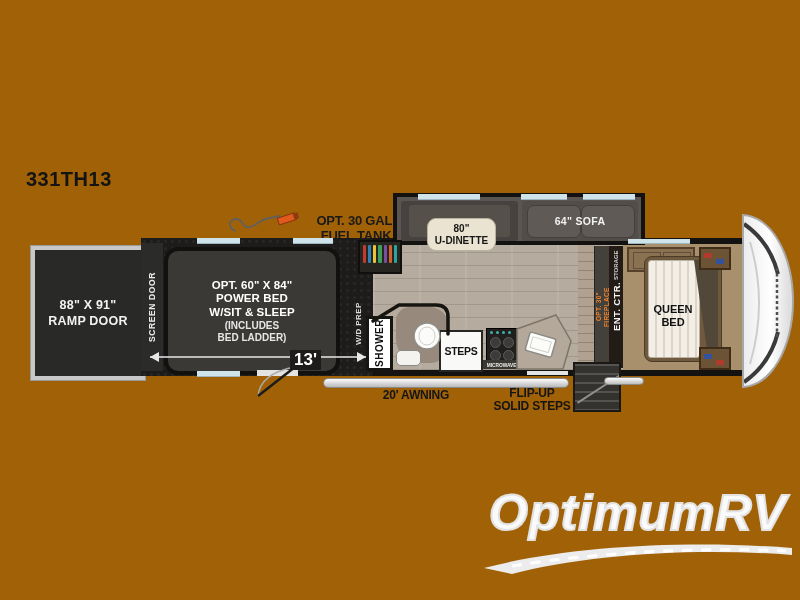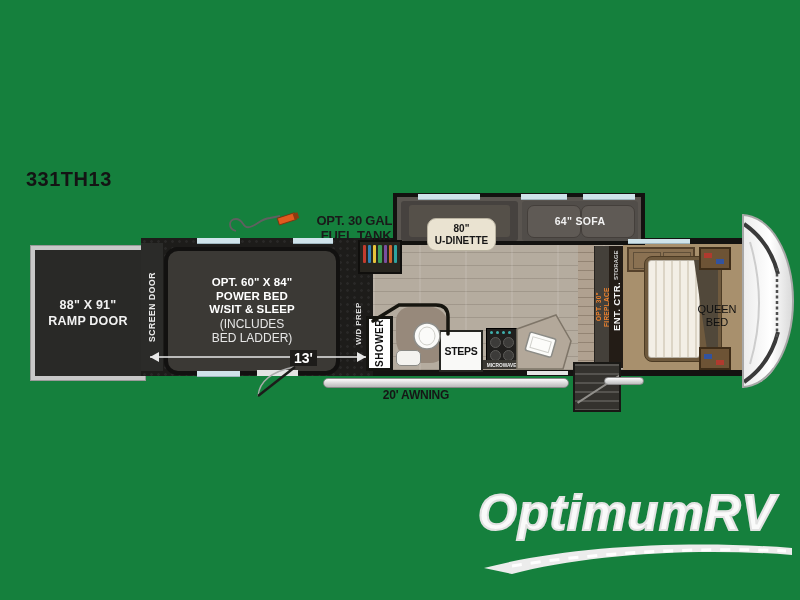--- a/index.html
+++ b/index.html
@@ -1,39 +1,39 @@
 <!DOCTYPE html>
 <html><head>
 <meta charset="utf-8">
 <style>
   html,body{margin:0;padding:0;background:#fff;}
-  #stage{position:relative;width:800px;height:600px;background:#15803d;overflow:hidden;
+  #stage{position:relative;width:800px;height:600px;background:#a16207;overflow:hidden;
          font-family:"Liberation Sans",sans-serif;}
   .abs{position:absolute;}
   .ml{white-space:pre-line;}
   .ctr{display:flex;align-items:center;justify-content:center;text-align:center;}
   .vtext{writing-mode:vertical-rl;transform:rotate(180deg);display:flex;align-items:center;justify-content:center;}
 
   
   .title{left:26px;top:168px;font-size:20px;font-weight:600;color:#141414;letter-spacing:.5px;}
 
   
   .ramp{left:31px;top:246px;width:106px;height:126px;background:#292927;border:4px solid #c8c8c8;outline:1px solid #9a9a9a;}
   .ramp .lbl{width:100%;height:100%;color:#f2f2f2;font-size:12.5px;font-weight:700;line-height:1.3;letter-spacing:.2px;}
 
   
   .garage{left:141px;top:238px;width:232px;height:138px;background:#1d1c1a;
           background-image:radial-gradient(rgba(255,255,255,.055) 1px,transparent 1.6px);background-size:7px 7px;}
   .screen-door{left:141px;top:243px;width:22px;height:128px;background:#2b2b29;color:#ececec;font-size:8.5px;font-weight:700;letter-spacing:.6px;}
   .power-bed{left:164px;top:247px;width:168px;height:120px;background:#3b3935;border:4px solid #121110;border-radius:14px;
              display:flex;flex-direction:column;align-items:center;justify-content:center;text-align:center;}
   .power-bed .main{color:#fff;font-size:11.5px;font-weight:700;line-height:1.18;letter-spacing:.1px;}
-  .power-bed .note{color:#e6e6e6;font-size:12px;font-weight:400;line-height:1.15;margin-top:1px;}
+  .power-bed .note{color:#e6e6e6;font-size:10px;font-weight:700;line-height:1.15;margin-top:1px;}
   .wd-prep{left:349px;top:288px;width:18px;height:72px;color:#dedede;font-size:8px;font-weight:700;letter-spacing:.4px;}
-  .dim-label{left:290px;top:350px;background:#1d1c1a;color:#fff;font-size:14px;font-weight:700;padding:0 4px;z-index:6;}
+  .dim-label{left:290px;top:350px;background:#1d1c1a;color:#fff;font-size:17px;font-weight:700;padding:0 4px;z-index:6;}
 
   
   .fuel-label{left:300px;top:214px;width:112px;text-align:center;font-size:13px;font-weight:700;color:#1a1a1a;line-height:1.12;letter-spacing:-.2px;}
 
   
   .wall{background:#141311;}
   .win{background:#cfe3ea;border-bottom:1px solid #9fb6bf;z-index:3;}
   .opening{background:#e3e3e3;z-index:3;}
 
   
@@ -79,21 +79,21 @@
   .storage{left:610px;top:247px;width:13px;height:36px;color:#cfcfcf;font-size:6px;font-weight:700;z-index:4;}
   .storage span{transform:scaleX(.8);}
 
   
   .carpet{left:623px;top:244px;width:127px;height:126px;background:#a8906d;}
   .dresser{left:627px;top:247px;width:68px;height:25px;background:#8a7152;border:2px solid #55412a;box-sizing:border-box;}
   .drawer{position:absolute;top:3px;height:15px;border:1px solid rgba(0,0,0,.3);}
   .bedframe{left:644px;top:256px;width:76px;height:104px;background:#6f5a3e;border:1px solid #4c3b24;border-radius:8px;}
   .mattress{left:648px;top:260px;width:50px;height:96px;border:1px solid #b8b2a6;border-radius:3px;
             background:repeating-linear-gradient(90deg,#f3efe6 0 6px,#dcd5c6 6px 8px);}
-  .queen-lbl{left:648px;top:260px;width:50px;height:112px;font-size:11px;font-weight:400;color:#101010;line-height:1.2;z-index:4;padding-left:44px;}
+  .queen-lbl{left:648px;top:260px;width:50px;height:112px;font-size:11px;font-weight:700;color:#101010;line-height:1.2;z-index:4;}
   .blanket{left:694px;top:260px;width:24px;height:96px;background:#51483a;clip-path:polygon(0 0,100% 0,100% 100%,58% 100%);}
   .nstand{width:32px;height:23px;background:#6d5335;border:2px solid #3f2d18;box-sizing:border-box;}
   .chip{position:absolute;width:8px;height:5px;}
 
   
   .cap{left:742px;top:214px;width:52px;height:174px;background:linear-gradient(90deg,#ececec,#ffffff 55%,#dedede 95%);
        border:2px solid #a8a8a8;box-sizing:border-box;border-radius:0 54px 54px 0 / 0 90px 90px 0;overflow:hidden;z-index:5;}
 
   
   .awning-bar{left:323px;top:378px;width:246px;height:10px;border-radius:6px;background:linear-gradient(#fcfcfc,#b9b9b9);border:1px solid #878787;box-sizing:border-box;z-index:4;}
@@ -101,21 +101,21 @@
   .steps{left:573px;top:362px;width:48px;height:50px;background:#34322e;border:2px solid #191815;box-sizing:border-box;z-index:3;
          background-image:repeating-linear-gradient(180deg,#55534f 0 2px,transparent 2px 9px);overflow:hidden;}
   .steps .rail{position:absolute;left:2px;top:38px;width:56px;border-top:2.5px solid #918f8b;transform:rotate(-33deg);transform-origin:0 0;}
   .awning-lbl{left:352px;top:388px;width:128px;text-align:center;font-size:12px;font-weight:800;color:#151515;letter-spacing:-.2px;}
   .steps-lbl{left:486px;top:387px;width:92px;text-align:center;font-size:12px;font-weight:800;color:#151515;line-height:1.05;letter-spacing:-.2px;}
 
   
   .overlay{left:0;top:0;z-index:5;pointer-events:none;}
 
   
-  .wm{left:478px;top:488px;width:320px;z-index:1;}
+  .wm{left:478px;top:488px;width:320px;text-align:center;z-index:1;}
   .wm-text{font-size:50px;font-style:italic;font-weight:900;line-height:1;color:#fafafa;
            -webkit-text-stroke:2px #e2e2e2;text-shadow:0 0 1px #e4e4e4;letter-spacing:1px;}
 </style>
 </head>
 <body>
 
 <div id="stage">
 
   <div class="abs title">331TH13</div>
 
@@ -225,20 +225,22 @@
       <line x1="33" y1="52" x2="33" y2="122" stroke="#4f4f4f" stroke-width="2.5" stroke-dasharray="3 2.5"></line>
     </svg>
   </div>
 
   <div class="abs awning-bar"></div>
   <div class="abs handle-bar"></div>
   <div class="abs steps">
       <span class="rail"></span>
     </div>
   <div class="abs awning-lbl">20' AWNING</div>
+  <div class="abs steps-lbl ml">FLIP-UP
+SOLID STEPS</div>
 
   <div class="abs fuel-label ml">OPT. 30 GAL.
 FUEL TANK</div>
 
   <svg class="abs overlay" width="800" height="600">
 
     <path d="M 236 231 c -8 -2 -8 -12 0 -12 c 8 0 6 10 14 8 c 8 -2 10 -8 20 -9 l 10 -2" stroke="#606060" stroke-width="1.8" fill="none"></path>
     <g transform="rotate(-18 288 219)">
       <rect x="278" y="215" width="18" height="7" fill="#e05a1e" stroke="#7a2d0c" stroke-width="0.8"></rect>
       <rect x="294" y="215.5" width="5" height="6" fill="#8c3a10"></rect>

